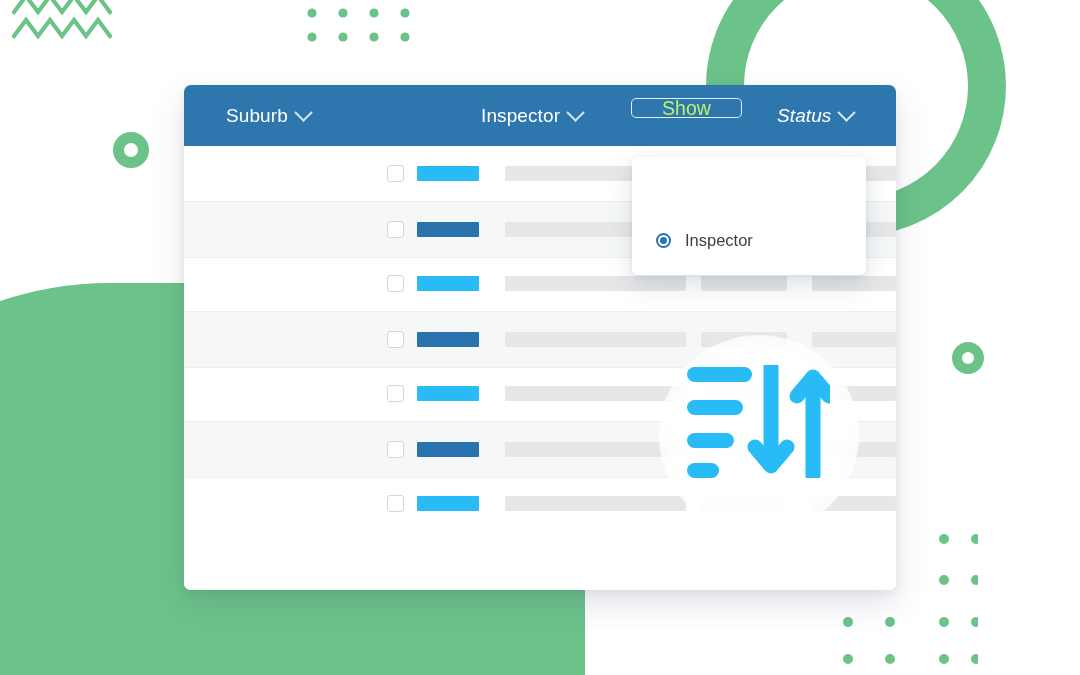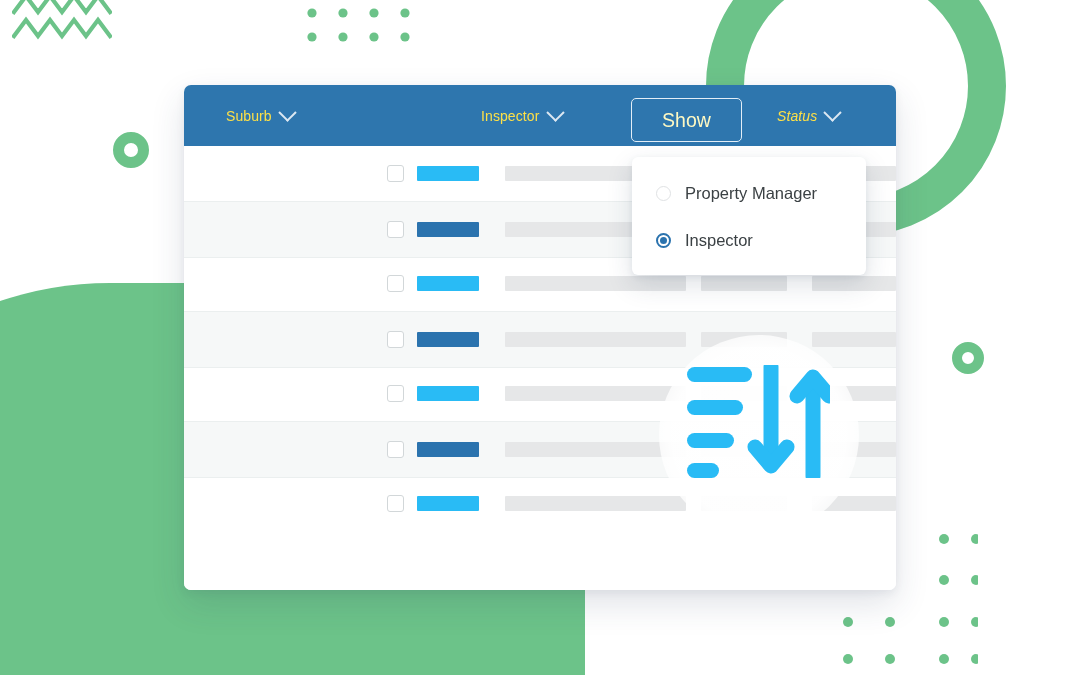--- a/index.html
+++ b/index.html
@@ -79,44 +79,44 @@
     color: #E9F1F8;
     display: flex;
     align-items: center;
   }
 
   .hdr-item {
     position: absolute;
     display: flex;
     align-items: center;
     gap: 9px;
-    font-size: 14px;
+    font-size: 19px;
     letter-spacing: .1px;
-    color: #fde047;
+    color: #ffffff;
     white-space: nowrap;
   }
   .hdr-suburb   { left: 42px; }
   .hdr-inspector{ left: 297px; }
   .hdr-status   { left: 593px; font-style: italic; }
 
   .chev {
     display: inline-block;
     width: 11px; height: 11px;
     border-right: 2.3px solid #DCE8F2;
     border-bottom: 2.3px solid #DCE8F2;
     transform: rotate(45deg) translate(-2px,-2px);
   }
 
   .show-btn {
     position: absolute;
     left: 447px; top: 13px;
-    width: 111px; height: 44px;
+    width: 111px; height: 20px;
     border: 1.6px solid #E3EEF7;
     border-radius: 5px;
-    color: #fef9c3;
+    color: #bef264;
     font-size: 19.5px;
     display: flex;
     align-items: center;
     justify-content: center;
     background: transparent;
     box-sizing: border-box;
   }
 
   
   #rows {
@@ -362,24 +362,20 @@
         <g stroke="#29BBF5" stroke-width="15" stroke-linecap="round" stroke-linejoin="round" fill="none">
           <line x1="84" y1="2" x2="84" y2="97"></line>
           <polyline points="68,82 84,101 100,82"></polyline>
           <line x1="126" y1="111" x2="126" y2="16"></line>
           <polyline points="110,31 126,12 142,31"></polyline>
         </g>
       </svg>
     </div>
 
     <div id="dropdown">
-      <div class="opt o1">
-        <span class="radio off"></span>
-        <span>Property Manager</span>
-      </div>
       <div class="opt o2">
         <span class="radio on"></span>
         <span>Inspector</span>
       </div>
     </div>
 
   </div>
 </div>
 
 </body></html>

